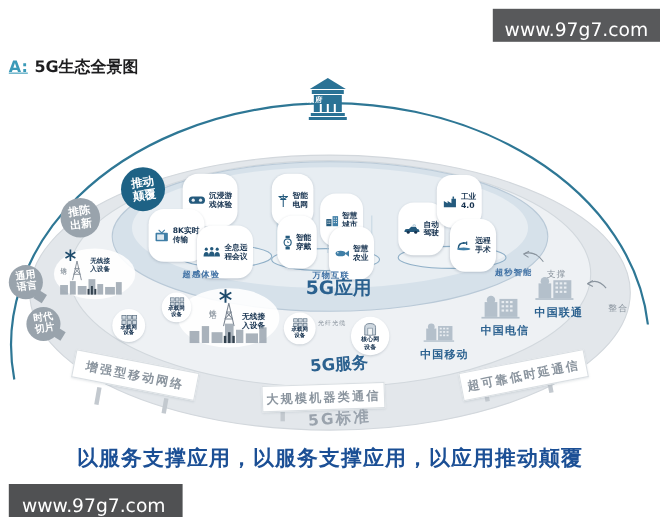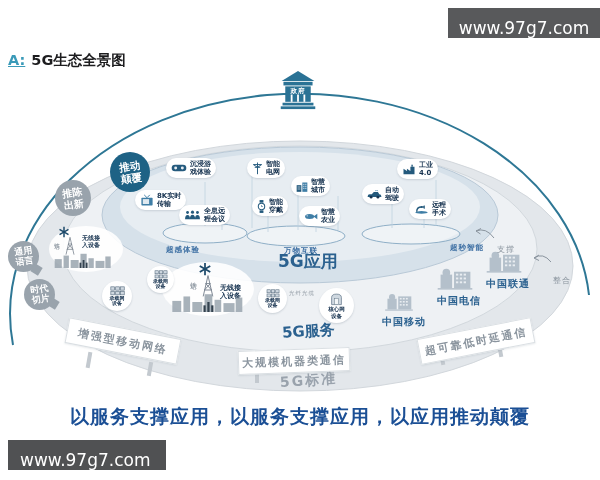--- a/index.html
+++ b/index.html
@@ -20,21 +20,21 @@
   
   .phase{border-radius:50%;color:#fff;font-weight:bold;display:flex;align-items:center;justify-content:center;
          text-align:center;line-height:1.15;}
   .phase .t{transform:rotate(-8deg);white-space:pre-line;}
   .phase-dark{background:#1e6285;}
   .phase-gray{background:#99a3ac;}
   .tail{position:absolute;width:9px;height:9px;background:#99a3ac;transform:rotate(32deg);}
 
   
   .bubble{background:#fff;border-radius:14px;display:flex;align-items:center;gap:3px;
-          padding:2px 5px;font-size:7px;font-weight:bold;color:#16324f;line-height:1.15;
+          padding:16px 5px;font-size:7px;font-weight:bold;color:#16324f;line-height:1.15;
           box-shadow:0 1px 2px rgba(60,80,100,.18);}
   .zone-label{font-size:7.5px;font-weight:bold;color:#3d6fa3;letter-spacing:1px;text-align:center;}
   .layer-label{font-weight:bold;color:#2b618f;}
 
   
   .node{background:#fff;border-radius:50%;display:flex;flex-direction:column;align-items:center;justify-content:center;
         font-size:5px;font-weight:bold;color:#16324f;text-align:center;line-height:1.1;
         box-shadow:0 1px 2px rgba(60,80,100,.2);}
   .small-gray{font-size:6px;color:#8a949e;}
   .cluster-label{font-size:6.5px;font-weight:bold;color:#16324f;line-height:1.15;}
@@ -43,21 +43,21 @@
   .carrier-label{font-size:10px;font-weight:bold;color:#2b618f;letter-spacing:1px;}
 
   
   .bar{background:#fff;border:1px solid #dadfe3;display:flex;align-items:center;justify-content:center;
        font-size:11px;font-weight:bold;color:#8a949e;letter-spacing:2px;box-shadow:0 1px 2px rgba(60,80,100,.12);}
 
   .annot{font-size:8px;color:#8a949e;letter-spacing:1px;margin-top:20px;}
 
   .slogan{left:0;right:0;top:404px;text-align:center;font-size:19px;font-weight:bold;color:#1b4f95;letter-spacing:1px;}
 
-  .gov-label{position:absolute;left:0;right:0;top:17px;text-align:center;color:#fff;font-size:6.5px;font-weight:bold;letter-spacing:1px;}
+  .gov-label{position:absolute;left:0;right:0;top:17px;text-align:left;color:#fff;font-size:6.5px;font-weight:bold;letter-spacing:1px;}
 </style>
 </head>
 <body>
 
 <svg class="abs" width="600" height="480" viewBox="0 0 600 480" style="left:0;top:0;">
 
   <ellipse cx="300" cy="266" rx="273" ry="125" fill="#e3e7eb" stroke="#d2d7dc" stroke-width="1"></ellipse>
 
   <ellipse cx="300" cy="249" rx="237" ry="103" fill="#eef1f4" stroke="#d2d8dd" stroke-width="1"></ellipse>
 

